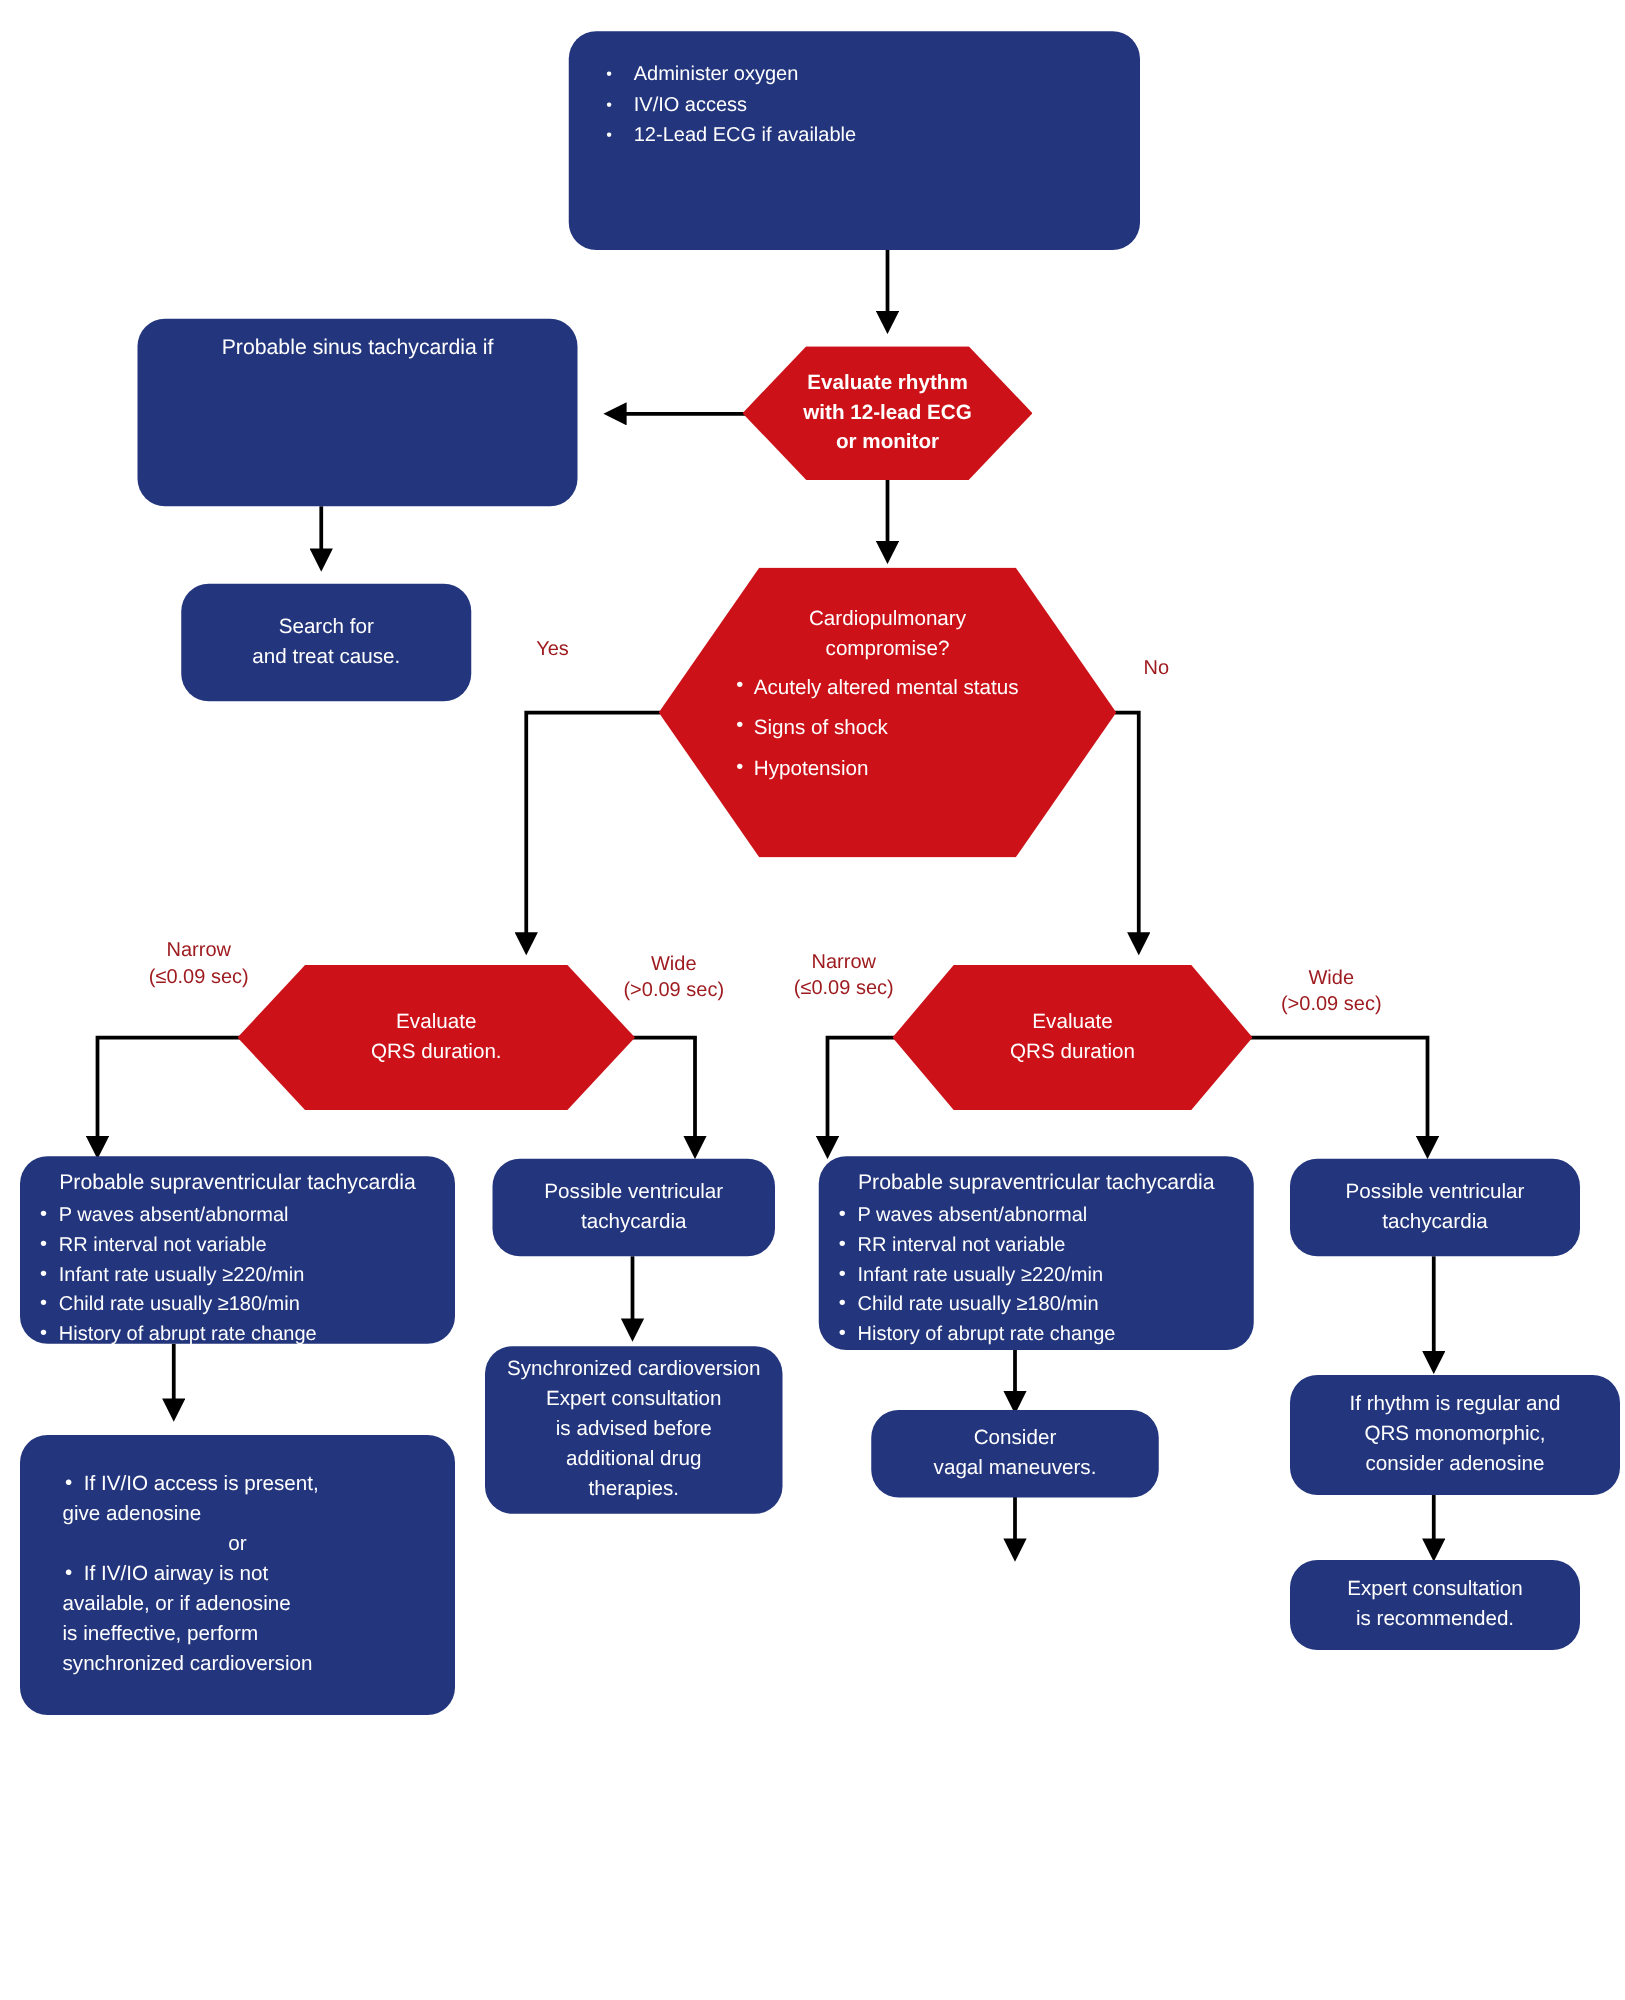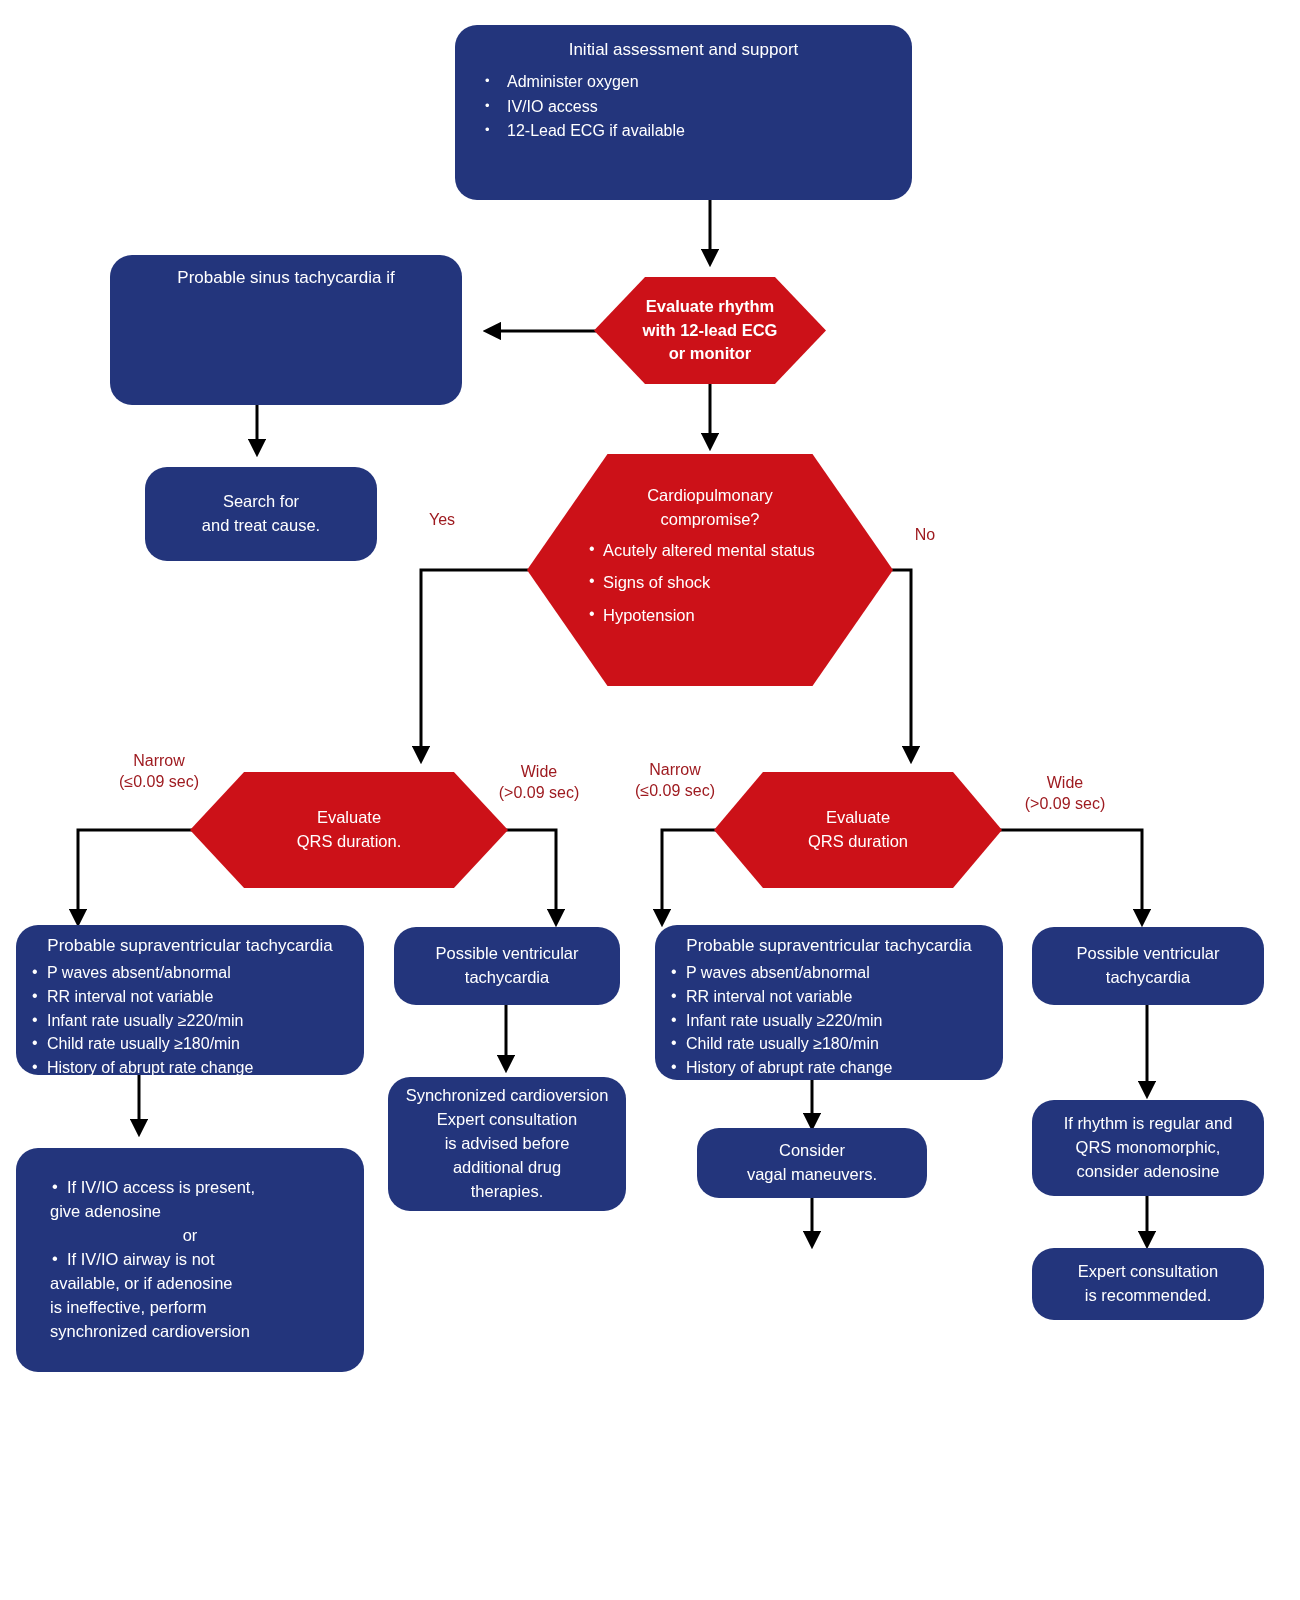--- a/index.html
+++ b/index.html
@@ -148,21 +148,20 @@
 
       <path d="M 812 1196 L 812 1240" marker-end="url(#arrow)"></path>
 
       <path d="M 1147 1005 L 1147 1090" marker-end="url(#arrow)"></path>
 
       <path d="M 1147 1185 L 1147 1240" marker-end="url(#arrow)"></path>
     </g>
   </svg>
 
   <div class="node box" style="left:455px; top:25px; width:457px; height:175px; padding:14px 16px; justify-content:flex-start;">
-    <div class="node-title">Initial assessment and support</div>
     <ul class="bullets spaced">
       <li>Administer oxygen</li>
       <li>IV/IO access</li>
       <li>12-Lead ECG if available</li>
     </ul>
   </div>
 
   <div class="node hex" style="left:594px; top:277px; width:232px; height:107px;font-weight:bold;">
     <div class="node-title">
       <div>Evaluate rhythm</div>
@@ -285,21 +284,21 @@
   </div>
 
 
   <div class="node box" style="left:1032px; top:927px; width:232px; height:78px;">
     <div class="lines">
       <div>Possible ventricular</div>
       <div>tachycardia</div>
     </div>
   </div>
 
-  <div class="node box" style="left:1032px; top:1100px; width:232px; height:96px;">
+  <div class="node box" style="left:1032px; top:1100px; width:264px; height:96px;">
     <div class="lines">
       <div>If rhythm is regular and</div>
       <div>QRS monomorphic,</div>
       <div>consider adenosine</div>
     </div>
   </div>
 
   <div class="node box" style="left:1032px; top:1248px; width:232px; height:72px;">
     <div class="lines">
       <div>Expert consultation</div>

